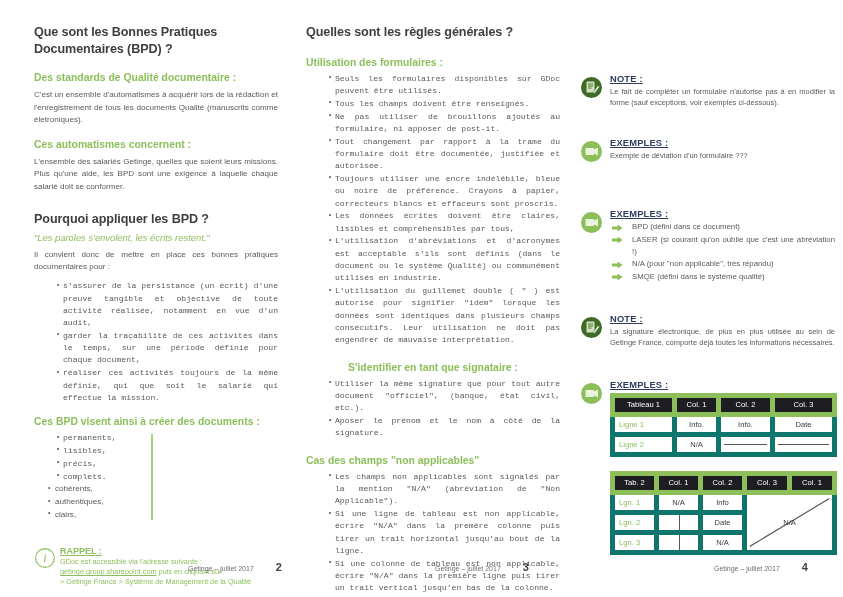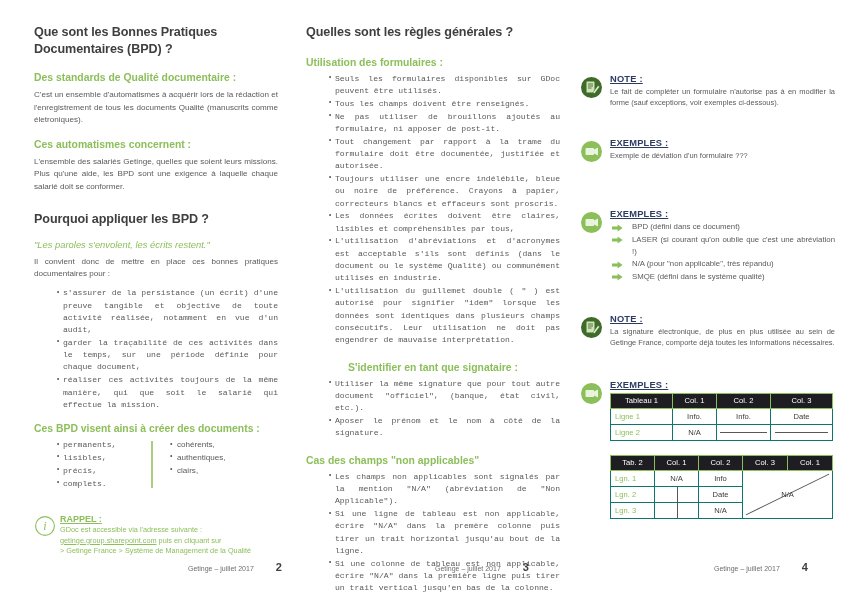--- a/index.html
+++ b/index.html
@@ -74,20 +74,21 @@
     top: -0.5px;
     font-size: 7px;
   }
   ul.bl.indent { padding-left: 22px; font-family: Liberation Mono, monospace; }
 
   
   .twocol {
     display: flex;
     margin: 0 0 18px 0;
     position: relative;
+    flex-direction: column;
   }
   .twocol .col { width: 50%; }
   .twocol .divider {
     position: absolute;
     left: 48%;
     top: 2px;
     bottom: 2px;
     width: 1.6px;
     background: #a9ce7d;
   }
@@ -180,21 +181,21 @@
     color: #3f3f41;
   }
 
   
   table.gt {
     border-collapse: collapse;
     table-layout: fixed;
     margin: 3px 0 14px 0;
   }
   table.gt td {
-    border: 1px solid #0f766e;
+    border: 5px solid #0f766e;
     height: 15px;
     font-size: 7.6px;
     text-align: center;
     color: #3a3a3c;
     padding: 0 1px;
     position: relative;
   }
   table.gt td.hdr {
     background: #1d1d22;
     color: #ffffff;
@@ -234,29 +235,29 @@
 <div class="page" id="page-2">
 
   <h1 class="h1">Que sont les Bonnes Pratiques Documentaires (BPD) ?</h1>
 
   <h2 class="h2">Des standards de Qualité documentaire :</h2>
   <p class="body">C'est un ensemble d'automatismes à acquérir lors de la rédaction et l'enregistrement de tous les documents Qualité (manuscrits comme életroniques).</p>
 
   <h2 class="h2">Ces automatismes concernent :</h2>
   <p class="body">L'ensemble des salariés Getinge, quelles que soient leurs missions. Plus qu'une aide, les BPD sont une exigence à laquelle chaque salarié doit se conformer.</p>
 
-  <h1 class="h1" style="margin-top:18px;margin-bottom:11px;">Pourquoi appliquer les BPD ?</h1>
+  <h1 class="h1" style="margin-top:18px;margin-bottom:4px;">Pourquoi appliquer les BPD ?</h1>
 
   <p class="quote">"Les paroles s'envolent, les écrits restent."</p>
   <p class="body" style="margin-bottom:7px;">Il convient donc de mettre en place ces bonnes pratiques documentaires pour :</p>
 
   <ul class="bl indent">
     <li>s'assurer de la persistance (un écrit) d'une preuve tangible et objective de toute activité réalisée, notamment en vue d'un audit,</li>
     <li>garder la traçabilité de ces activités dans le temps, sur une période définie pour chaque document,</li>
-    <li>réaliser ces activités toujours de la même manière, qui que soit le salarié qui effectue la mission.</li>
+    <li>réaliser ces activités toujours de la même définie, qui que soit le salarié qui effectue la mission.</li>
   </ul>
 
   <h2 class="h2 tight">Ces BPD visent ainsi à créer des documents :</h2>
 
   <div class="twocol">
     <div class="divider"></div>
     <div class="col">
       <ul class="bl indent" style="margin-bottom:0;">
         <li>permanents,</li>
         <li>lisibles,</li>

